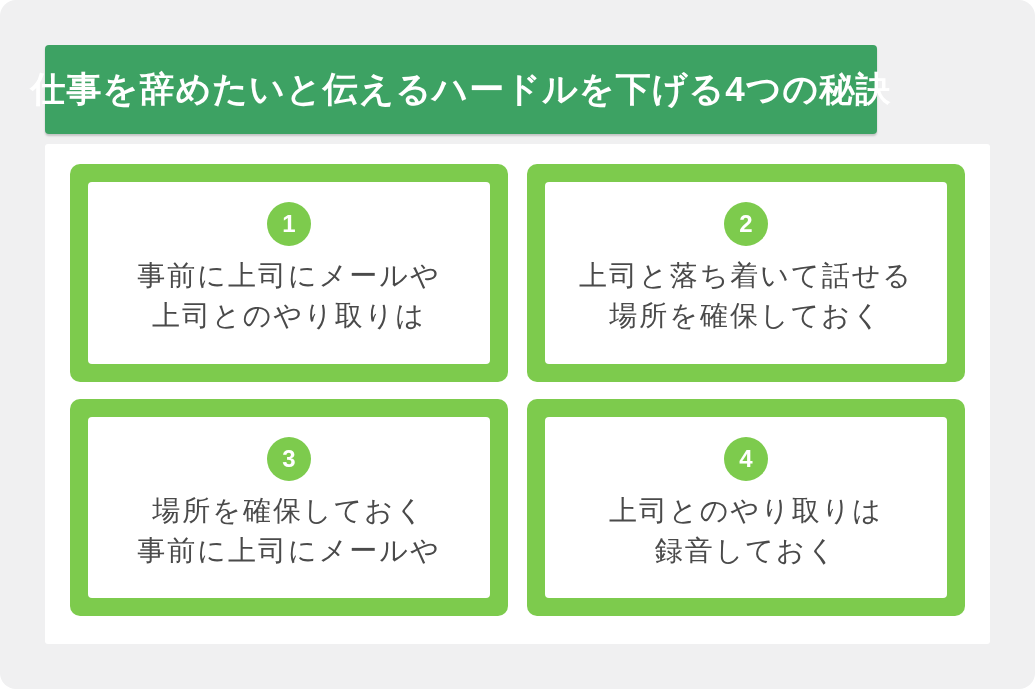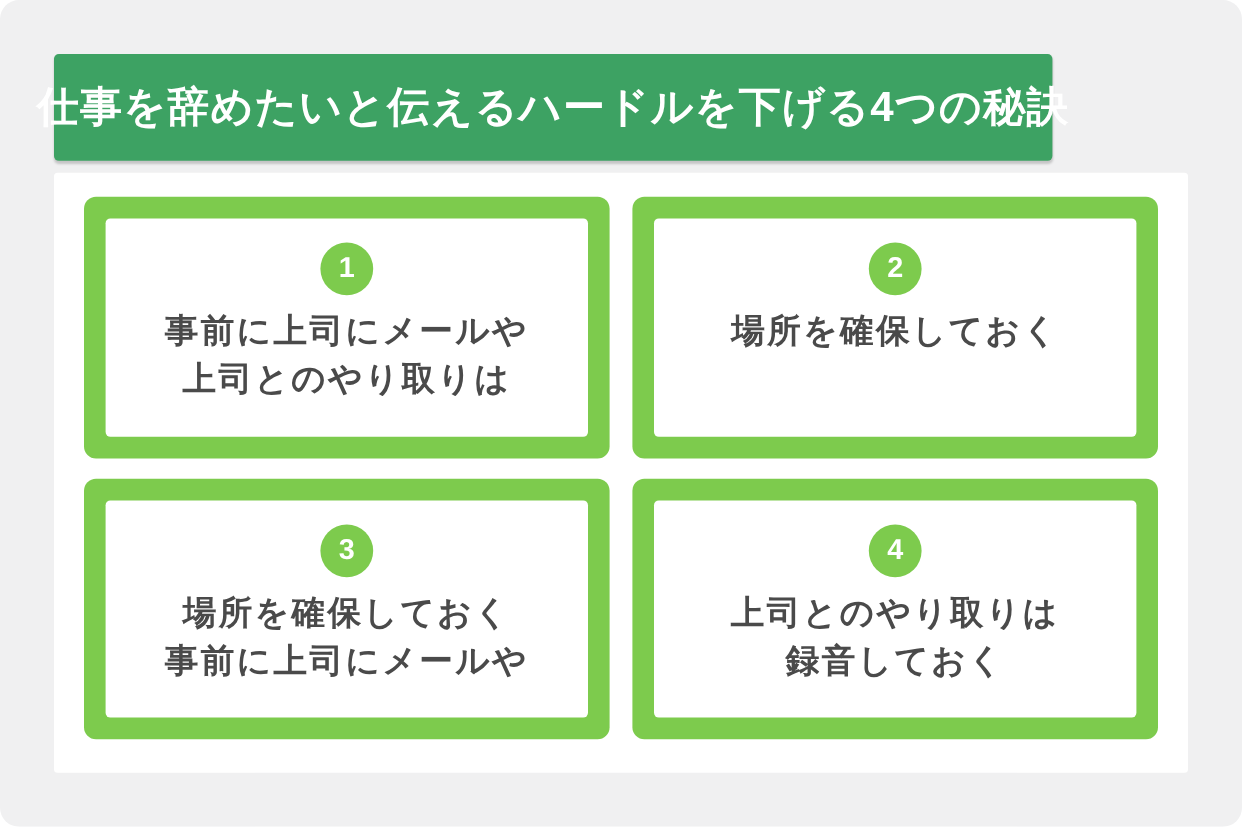--- a/index.html
+++ b/index.html
@@ -76,21 +76,21 @@
     align-items: center;
     justify-content: center;
     font-size: 24px;
     font-weight: bold;
     flex: 0 0 auto;
   }
   .tip-text {
     margin-top: 10px;
     text-align: center;
     font-size: 28px;
-    font-weight: bold;
+    font-weight: normal;
     color: var(--text-dark, #4a4a4a);
     line-height: 40px;
     letter-spacing: 2px;
     white-space: nowrap;
   }
 </style>
 </head>
 <body>
 
 <div class="canvas">
@@ -108,20 +108,21 @@
           <div>事前に上司にメールや</div>
           <div>上司とのやり取りは</div>
         </div>
       </div>
     </div>
 
     <div class="tip-card">
       <div class="tip-card-inner">
         <div class="tip-badge">2</div>
         <div class="tip-text">
+          <div>上司と落ち着いて話せる</div>
           <div>場所を確保しておく</div>
         </div>
       </div>
     </div>
 
     <div class="tip-card">
       <div class="tip-card-inner">
         <div class="tip-badge">3</div>
         <div class="tip-text">
           <div>場所を確保しておく</div>

